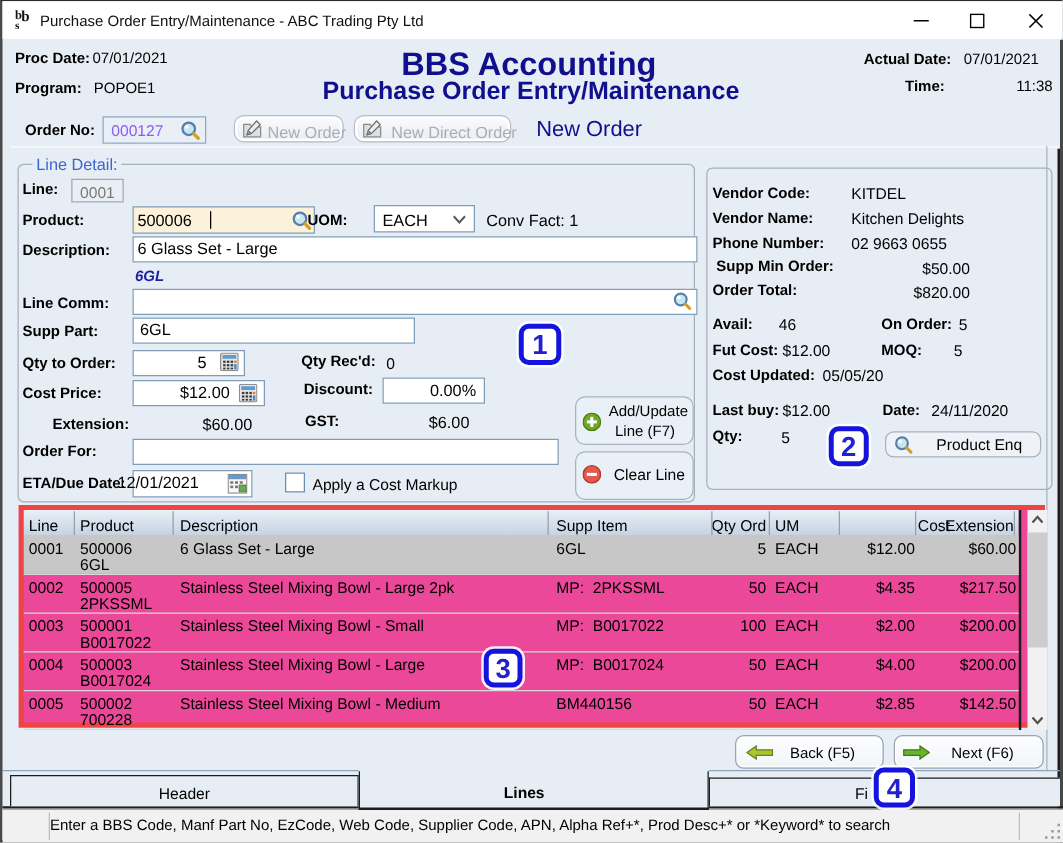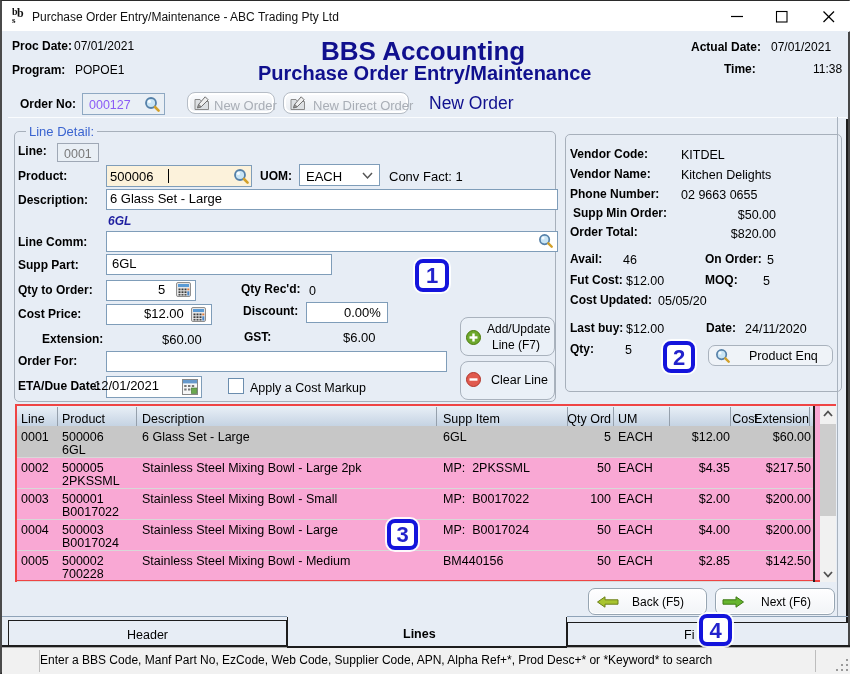--- a/index.html
+++ b/index.html
@@ -96,21 +96,21 @@
 
 <div class="lbl" style="left:16px;top:168px;">Product:</div>
 <div class="inp" style="left:104px;top:164px;width:146px;height:22px;background:#FCF2DB;"></div>
 <div class="val" style="left:108px;top:168px;font-size:13px;">500006</div>
 <div class="abs" style="left:166px;top:168px;width:1px;height:14px;background:#000;"></div>
 <svg class="abs" style="left:231px;top:167px" width="17" height="17" viewBox="0 0 17 17">
   <circle cx="7" cy="7" r="5" fill="#C9E5F5" stroke="#5580A8" stroke-width="1.8"></circle>
   <circle cx="5.4" cy="5.4" r="1.6" fill="#fff" opacity=".85"></circle>
   <line x1="11" y1="11" x2="14.6" y2="14.6" stroke="#D2A02A" stroke-width="2.6" stroke-linecap="round"></line>
 </svg>
-<div class="lbl" style="left:258px;top:168px;text-align:right;">UOM:</div>
+<div class="lbl" style="left:244px;top:168px;text-align:right;">UOM:</div>
 <div class="inp" style="left:297px;top:163px;width:81px;height:22px;"></div>
 <div class="val" style="left:304px;top:168px;font-size:13px;">EACH</div>
 <svg class="abs" style="left:360px;top:171px" width="12" height="8">
       <polyline points="1,1 5.5,6 10,1" fill="none" stroke="#555" stroke-width="1.5"></polyline>
     </svg>
 <div class="val" style="left:387px;top:168px;font-size:13px;">Conv Fact: 1</div>
 
 <div class="lbl" style="left:16px;top:192px;">Description:</div>
 <div class="inp" style="left:104px;top:188px;width:452px;height:21px;"></div>
 <div class="val" style="left:108px;top:190px;font-size:13px;">6 Glass Set - Large</div>
@@ -244,21 +244,21 @@
 <div class="lbl" style="left:568px;top:341px;">Qty:</div>
     <div class="val" style="left:623px;top:342px;font-size:12.5px;">5</div>
 <div class="btn2" style="left:706px;top:344px;width:125px;height:21px;border-radius:7px;background:#EFF3F8;border-color:#A9B2BD;box-shadow:none;"></div>
 <svg class="abs" style="left:713px;top:347px" width="16" height="16" viewBox="0 0 17 17">
   <circle cx="7" cy="7" r="5" fill="#C9E5F5" stroke="#5580A8" stroke-width="1.8"></circle>
   <circle cx="5.4" cy="5.4" r="1.6" fill="#fff" opacity=".85"></circle>
   <line x1="11" y1="11" x2="14.6" y2="14.6" stroke="#D2A02A" stroke-width="2.6" stroke-linecap="round"></line>
 </svg>
 <div class="val" style="left:747px;top:348px;font-size:12.5px;">Product Enq</div>
 
-<div class="abs" id="grid" style="left:13px;top:403px;width:821px;height:178px;border:2px solid #ef4444;background:#f9a8d4;box-sizing:border-box;">
+<div class="abs" id="grid" style="left:13px;top:403px;width:821px;height:178px;border:4px solid #ef4444;background:#ec4899;box-sizing:border-box;">
 
   <div class="abs" style="left:0;top:0;width:796px;height:20px;background:linear-gradient(#E9F0F7,#C5D3E3);"></div>
   <div class="abs" style="left:0;top:6px;width:796px;">
     <span class="abs" style="left:4px;font-size:12.5px;">Line</span>
     <span class="abs" style="left:45px;font-size:12.5px;">Product</span>
     <span class="abs" style="left:125px;font-size:12.5px;">Description</span>
     <span class="abs" style="left:426px;font-size:12.5px;">Supp Item</span>
     <span class="abs ra" style="left:494px;width:100px;font-size:12.5px;">Qty Ord</span>
     <span class="abs" style="left:601px;font-size:12.5px;">UM</span>
     <span class="abs ra" style="left:613px;width:100px;font-size:12.5px;margin-left:28px;">Cost</span>

